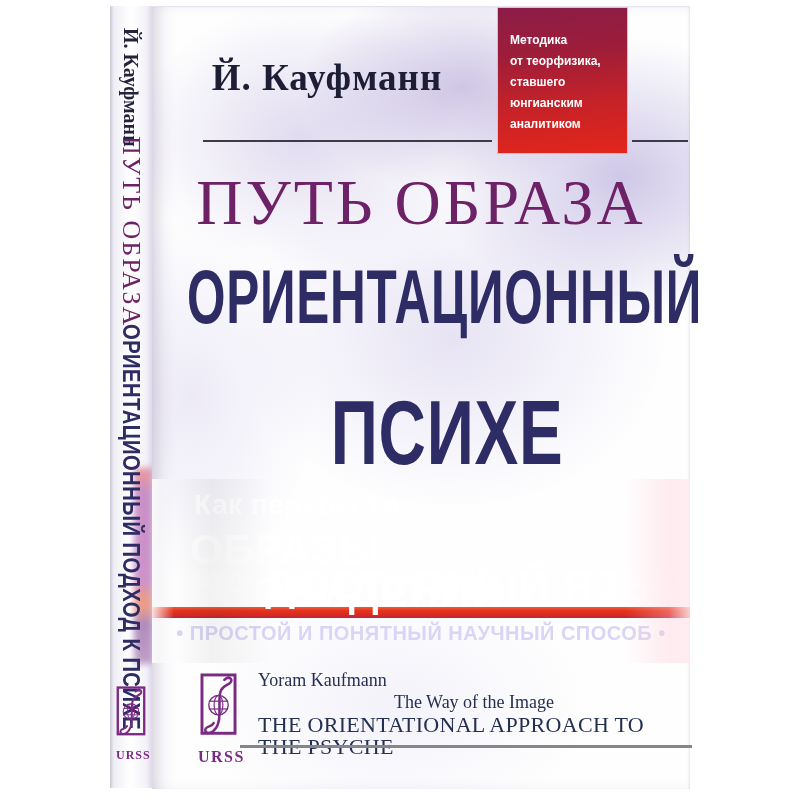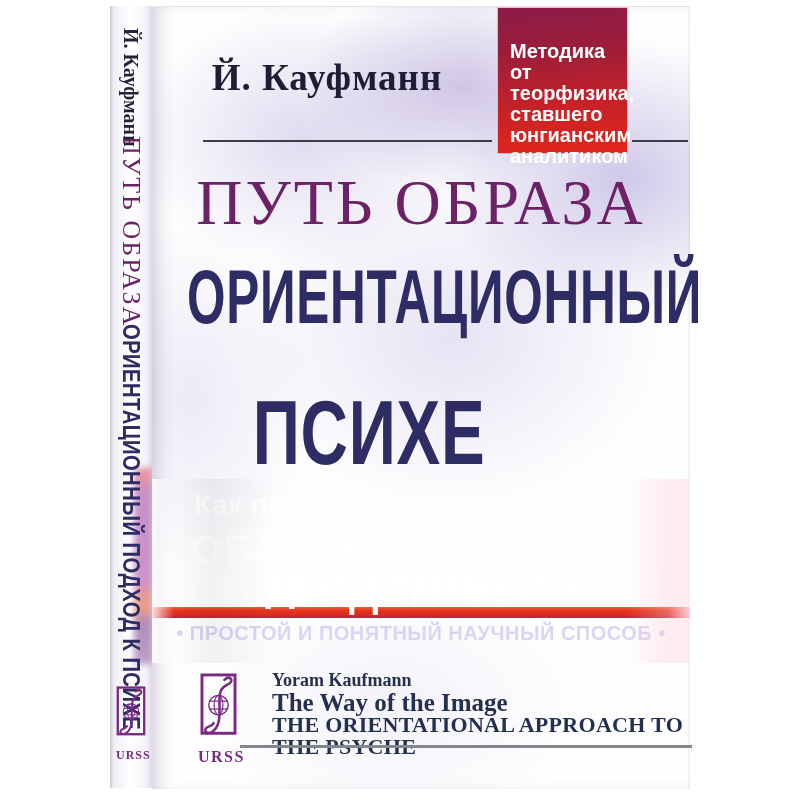--- a/index.html
+++ b/index.html
@@ -50,24 +50,24 @@
       radial-gradient(ellipse 180px 260px at 40px 390px, rgba(216,210,238,.45), rgba(216,210,238,0) 70%),
       radial-gradient(ellipse 260px 170px at 240px 700px, rgba(225,220,242,.35), rgba(225,220,242,0) 75%),
       #fefefe;
     box-shadow:inset 14px 0 20px -12px rgba(98,80,130,.35), inset -2px 0 3px -2px rgba(150,140,180,.45);
     border-top:1px solid #e6e3ef;
   }
 
   
   .badge{
     position:absolute;left:345px;top:0;width:131px;height:147px;box-sizing:border-box;
-    padding:33px 2px 0 12px;
+    padding:22px 2px 0 12px;
     background:linear-gradient(175deg,#8c1c48 0%,#9c1d3a 30%,#c52228 65%,#e3261b 100%);
     border:1px solid rgba(248,238,244,.75);
-    color:#ffffff;font-weight:bold;font-size:20px;line-height:21px;
+    color:#ffffff;font-weight:bold;font-size:12px;line-height:21px;
     white-space:pre-line;
   }
 
   
   .author{
     position:absolute;left:0;top:52px;width:350px;text-align:center;
     font-family:"Liberation Serif",serif;font-weight:bold;font-size:37px;color:#1d1d35;
     letter-spacing:1px;line-height:1;
   }
   .rule1a{position:absolute;left:51px;top:133px;width:289px;height:2px;background:#3c3c48;}
@@ -79,21 +79,21 @@
     font-family:"Liberation Serif",serif;font-size:64px;letter-spacing:3px;color:#6d2166;
   }
 
   
   .hl{display:inline-block;font-weight:bold;color:#2e2c64;white-space:nowrap;line-height:1;}
   .sub1{position:absolute;left:35px;top:252px;}
   .sub1 .hl{font-size:66px;letter-spacing:1px;transform:scale(.75,1.15);transform-origin:0 0;}
   .sub2{position:absolute;left:35px;top:327px;}
   .sub2 .hl{font-size:66px;letter-spacing:1px;transform:scale(.75,1.15);transform-origin:0 0;}
   .sub2 .k{font-size:30px;position:relative;top:-15px;margin-left:40px;}
-  .sub3{position:absolute;left:35px;top:380px;width:455px;text-align:left;}
+  .sub3{position:absolute;left:35px;top:380px;width:455px;text-align:center;}
   .sub3 .hl{font-size:84px;letter-spacing:1px;transform:scale(.78,1.08);transform-origin:100% 0;}
 
   
   .band{
     position:absolute;left:0;top:472px;width:538px;height:184px;
     background:linear-gradient(180deg,
       #cc2442 0%, #d4262c 5%,
       #93278b 6.5%,
       #a02b99 28%,
       #9a2992 48%,
@@ -116,23 +116,23 @@
     background:linear-gradient(180deg,#f05a3a 0%,#e4321c 35%,#d92a20 75%,#b02748 100%);
   }
   .band-intro{position:absolute;left:42px;top:12px;font-size:28px;font-weight:bold;color:#ffffff;letter-spacing:.5px;line-height:1;}
   .band-l1{position:absolute;left:38px;top:50px;font-size:42px;font-weight:bold;color:#ffffff;letter-spacing:1px;line-height:1;}
   .band-l2{position:absolute;left:38px;top:86px;font-size:42px;font-weight:bold;color:#ffffff;letter-spacing:1px;line-height:1;}
   .band-tag{position:absolute;left:0;top:144px;width:538px;text-align:center;font-size:20px;font-weight:bold;color:#d9d5f6;letter-spacing:.5px;line-height:1;}
 
   
   .urss{position:absolute;left:46px;top:666px;width:40px;text-align:center;}
   .urss .urss-label{display:block;margin-top:1px;font-family:"Liberation Serif",serif;font-weight:bold;font-size:16px;letter-spacing:1.5px;color:#7b2982;}
-  .footer-text{position:absolute;left:120px;top:662px;font-family:"Liberation Serif",serif;font-weight:bold;color:#233050;}
+  .footer-text{position:absolute;left:106px;top:662px;font-family:"Liberation Serif",serif;font-weight:normal;color:#233050;}
   .ft1{font-size:18px;line-height:22px;}
-  .ft2{font-size:25px;line-height:23px;}
+  .ft2{font-size:18px;line-height:23px;text-align:center;}
   .ft3{font-size:22px;line-height:22px;letter-spacing:.3px;}
   .rule2{position:absolute;left:88px;top:738px;width:452px;height:3px;background:#85858c;}
 </style>
 </head>
 <body>
 
 <div class="stage">
 
   <div class="spine">
     <div class="spine-band-blur"></div>

